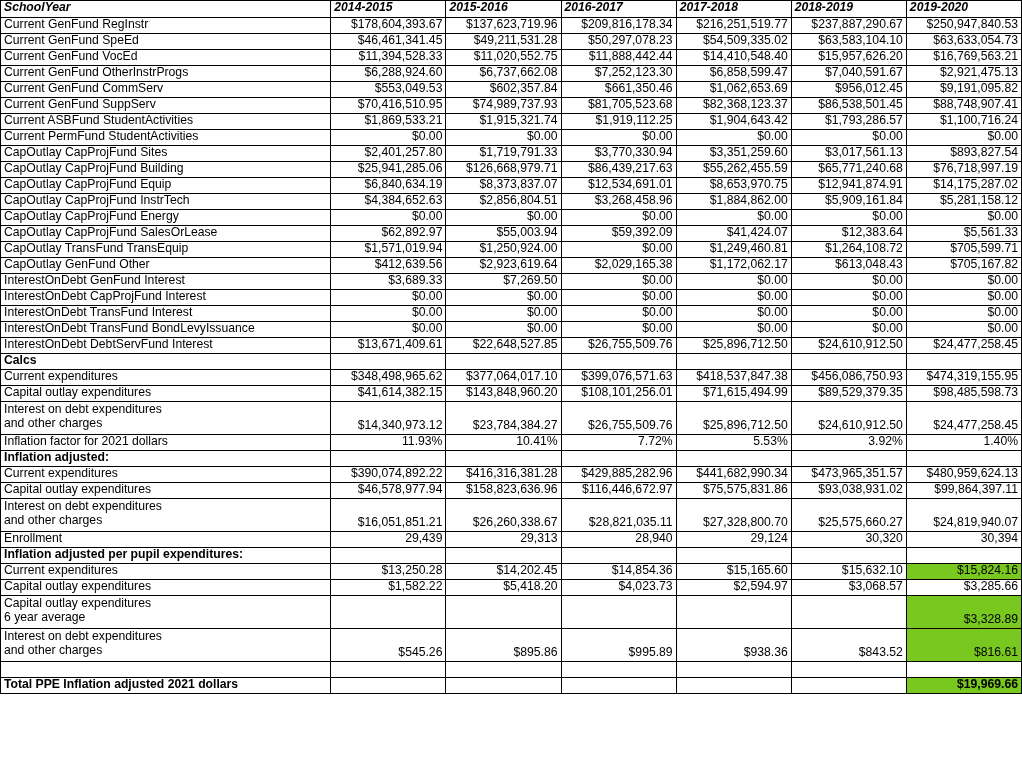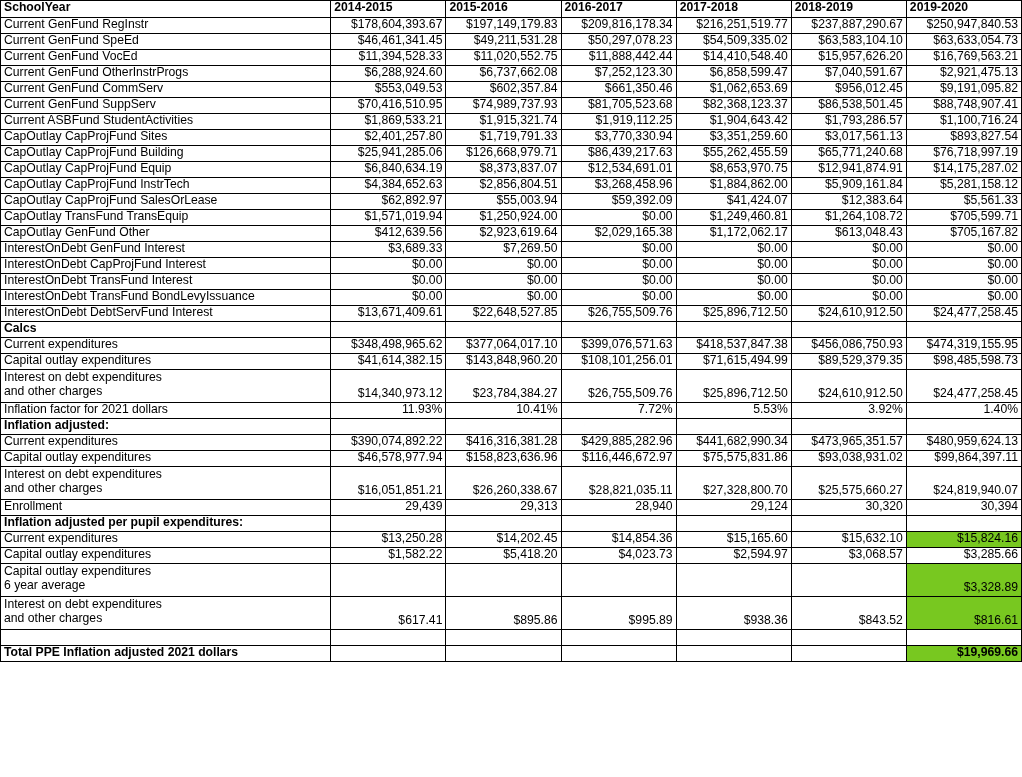--- a/index.html
+++ b/index.html
@@ -42,20 +42,21 @@
   td.lbl {
     text-align: left;
   }
   td.num {
     text-align: right;
     white-space: nowrap;
   }
   tr.hdr td {
     font-weight: bold;
     height: 17px;
+    font-style: italic;
   }
   td.bold { font-weight: bold; }
   td.indent { padding-left: 14px; }
   td.green { background: #78C820; }
   tr.two td.lbl { padding-top: 1px; }
   tr.two td.num { vertical-align: bottom; padding-bottom: 1px; }
   tr.tallrow td { height: 33px; }
   td.vbot { vertical-align: bottom; }
 </style>
 </head>
@@ -78,21 +79,21 @@
           <td class="lbl bold">2014-2015</td>
           <td class="lbl bold">2015-2016</td>
           <td class="lbl bold">2016-2017</td>
           <td class="lbl bold">2017-2018</td>
           <td class="lbl bold">2018-2019</td>
           <td class="lbl bold">2019-2020</td>
         </tr>
         <tr>
           <td class="lbl">Current GenFund RegInstr</td>
           <td class="num">$178,604,393.67</td>
-          <td class="num">$197,149,179.83</td>
+          <td class="num">$137,623,719.96</td>
           <td class="num">$209,816,178.34</td>
           <td class="num">$216,251,519.77</td>
           <td class="num">$237,887,290.67</td>
           <td class="num">$250,947,840.53</td>
         </tr>
         <tr>
           <td class="lbl">Current GenFund SpeEd</td>
           <td class="num">$46,461,341.45</td>
           <td class="num">$49,211,531.28</td>
           <td class="num">$50,297,078.23</td>
@@ -139,20 +140,29 @@
         <tr>
           <td class="lbl">Current ASBFund StudentActivities</td>
           <td class="num">$1,869,533.21</td>
           <td class="num">$1,915,321.74</td>
           <td class="num">$1,919,112.25</td>
           <td class="num">$1,904,643.42</td>
           <td class="num">$1,793,286.57</td>
           <td class="num">$1,100,716.24</td>
         </tr>
         <tr>
+          <td class="lbl">Current PermFund StudentActivities</td>
+          <td class="num">$0.00</td>
+          <td class="num">$0.00</td>
+          <td class="num">$0.00</td>
+          <td class="num">$0.00</td>
+          <td class="num">$0.00</td>
+          <td class="num">$0.00</td>
+        </tr>
+        <tr>
           <td class="lbl">CapOutlay CapProjFund Sites</td>
           <td class="num">$2,401,257.80</td>
           <td class="num">$1,719,791.33</td>
           <td class="num">$3,770,330.94</td>
           <td class="num">$3,351,259.60</td>
           <td class="num">$3,017,561.13</td>
           <td class="num">$893,827.54</td>
         </tr>
         <tr>
           <td class="lbl">CapOutlay CapProjFund Building</td>
@@ -173,20 +183,29 @@
           <td class="num">$14,175,287.02</td>
         </tr>
         <tr>
           <td class="lbl">CapOutlay CapProjFund InstrTech</td>
           <td class="num">$4,384,652.63</td>
           <td class="num">$2,856,804.51</td>
           <td class="num">$3,268,458.96</td>
           <td class="num">$1,884,862.00</td>
           <td class="num">$5,909,161.84</td>
           <td class="num">$5,281,158.12</td>
+        </tr>
+        <tr>
+          <td class="lbl">CapOutlay CapProjFund Energy</td>
+          <td class="num">$0.00</td>
+          <td class="num">$0.00</td>
+          <td class="num">$0.00</td>
+          <td class="num">$0.00</td>
+          <td class="num">$0.00</td>
+          <td class="num">$0.00</td>
         </tr>
         <tr>
           <td class="lbl">CapOutlay CapProjFund SalesOrLease</td>
           <td class="num">$62,892.97</td>
           <td class="num">$55,003.94</td>
           <td class="num">$59,392.09</td>
           <td class="num">$41,424.07</td>
           <td class="num">$12,383.64</td>
           <td class="num">$5,561.33</td>
         </tr>
@@ -378,21 +397,21 @@
           <td class="num vbot"></td>
           <td class="num vbot"></td>
           <td class="num vbot"></td>
           <td class="num vbot"></td>
           <td class="num vbot"></td>
           <td class="num vbot green">$3,328.89</td>
         </tr>
         <tr class="two tallrow">
           <td class="lbl indent">Interest on debt expenditures
 and other charges</td>
-          <td class="num vbot">$617.41</td>
+          <td class="num vbot">$545.26</td>
           <td class="num vbot">$895.86</td>
           <td class="num vbot">$995.89</td>
           <td class="num vbot">$938.36</td>
           <td class="num vbot">$843.52</td>
           <td class="num vbot green">$816.61</td>
         </tr>
         <tr>
           <td class="lbl"></td>
           <td class="num"></td>
           <td class="num"></td>

